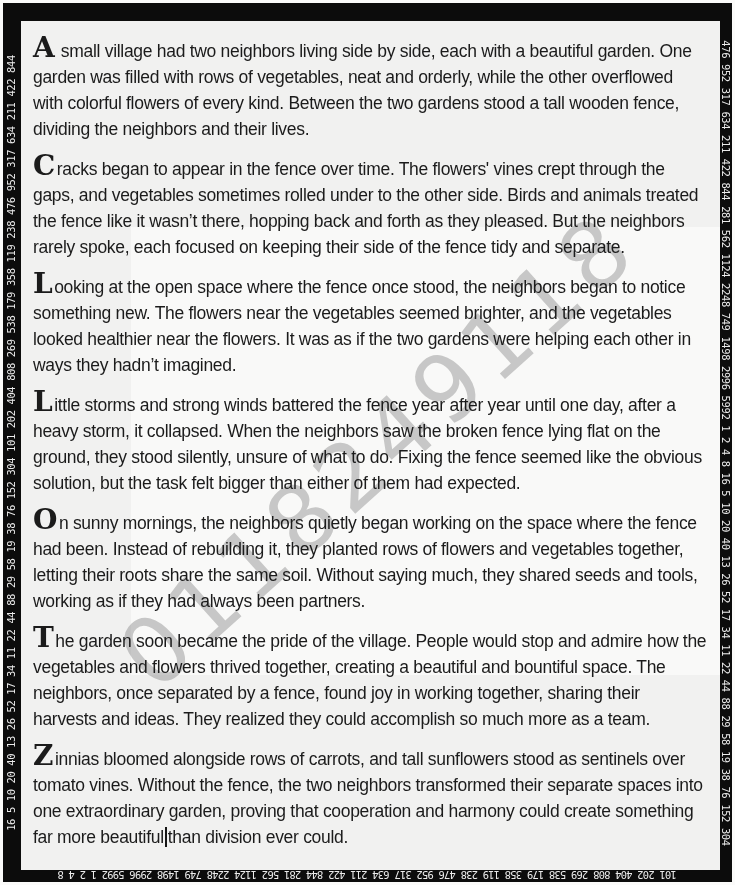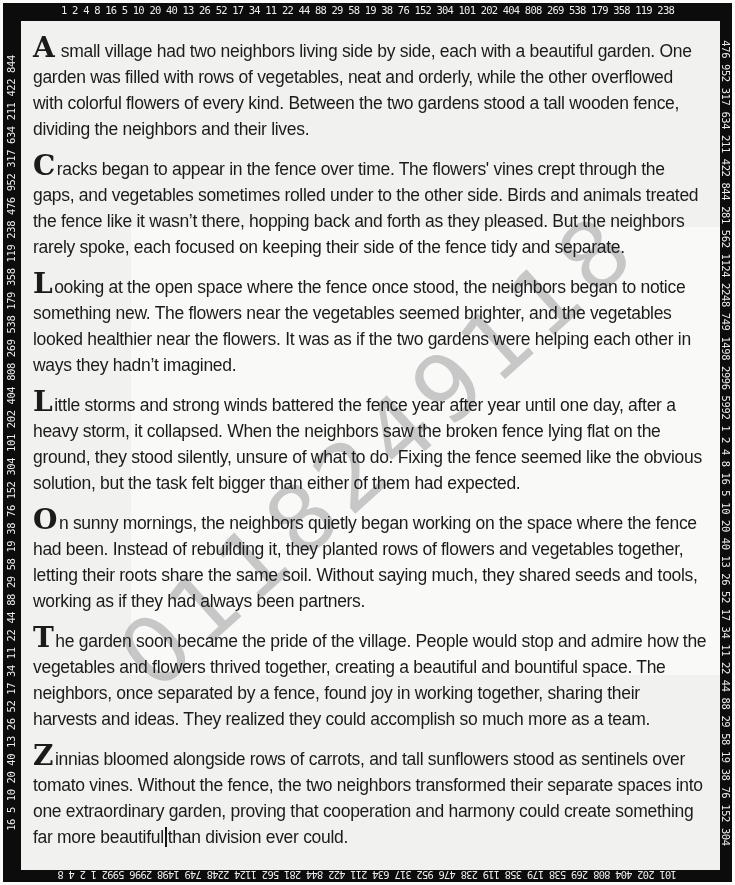--- a/index.html
+++ b/index.html
@@ -73,21 +73,20 @@
   }
   .caret {
     display:inline-block; width:2px; height:20px;
     background:#151515; vertical-align:-4px; margin:0 1px;
   }
 </style>
 </head>
 <body>
 
 <div class="frame">
-  <div class="band band-top">1 2 4 8 16 5 10 20 40 13 26 52 17 34 11 22 44 88 29 58 19 38 76 152 304 101 202 404 808 269 538 179 358 119 238</div>
   <div class="band band-bottom">101 202 404 808 269 538 179 358 119 238 476 952 317 634 211 422 844 281 562 1124 2248 749 1498 2996 5992 1 2 4 8</div>
   <div class="band band-left">
     <span class="band-vtext">16 5 10 20 40 13 26 52 17 34 11 22 44 88 29 58 19 38 76 152 304 101 202 404 808 269 538 179 358 119 238 476 952 317 634 211 422 844</span>
   </div>
   <div class="band band-right">
     <span class="band-vtext">476 952 317 634 211 422 844 281 562 1124 2248 749 1498 2996 5992 1 2 4 8 16 5 10 20 40 13 26 52 17 34 11 22 44 88 29 58 19 38 76 152 304</span>
   </div>
 
   <div class="page">
     <div class="wm-backing"></div>

